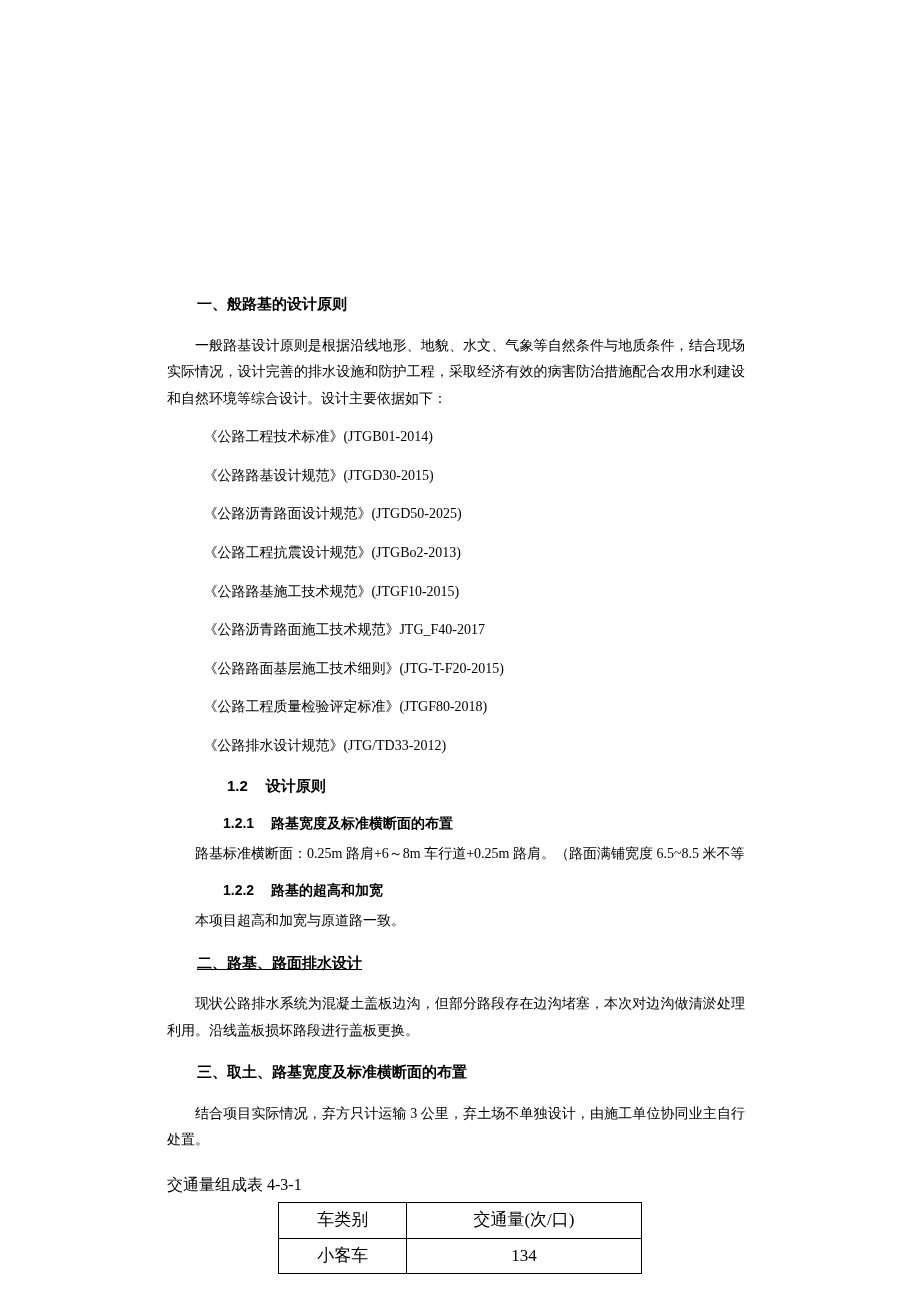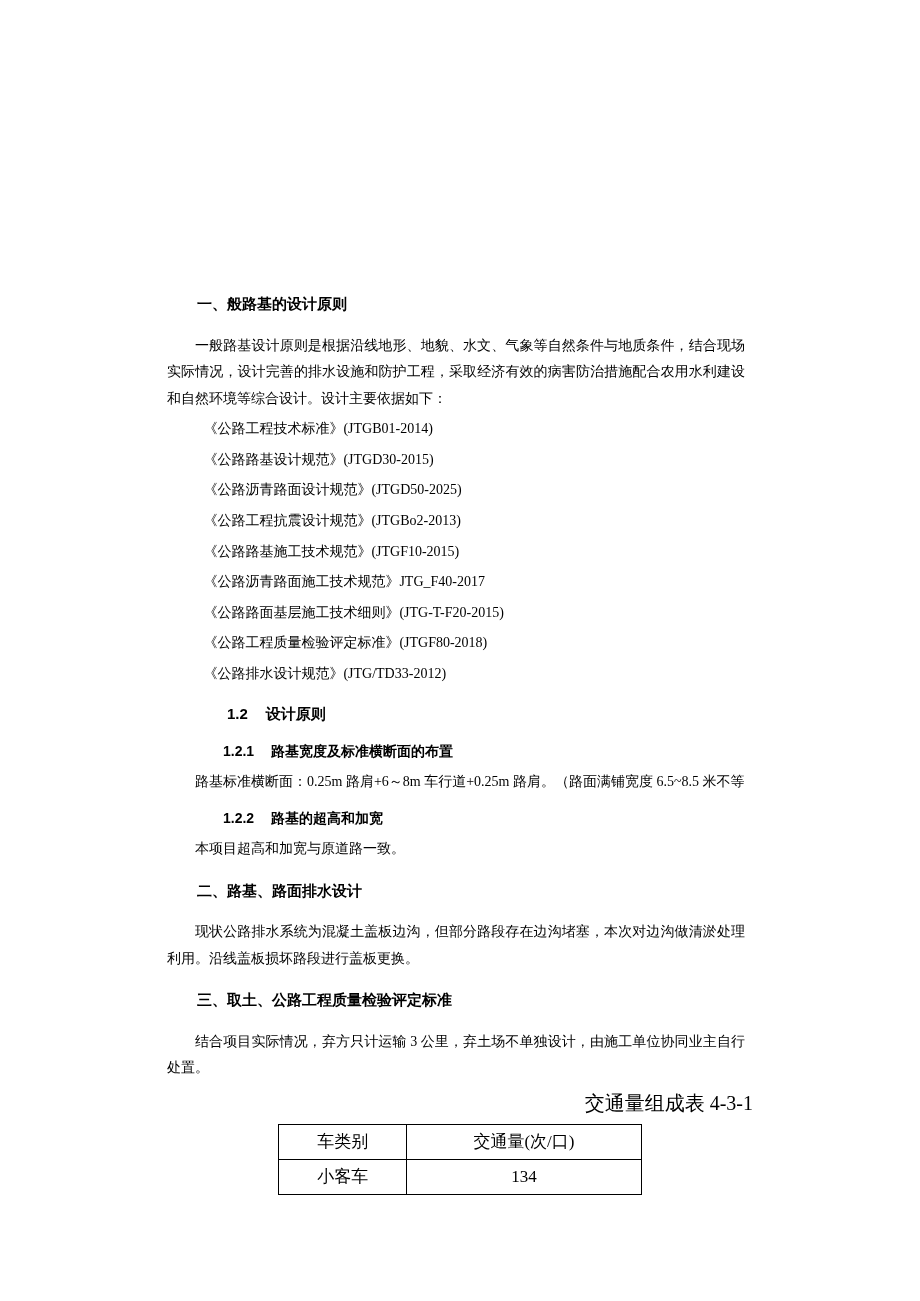--- a/index.html
+++ b/index.html
@@ -47,27 +47,27 @@
   .p {
     margin: 0 8px 2px 0;
     text-indent: 2em;
     text-align: justify;
   }
   .p-no-indent {
     margin: 0 0 2px 0;
     text-indent: 2em;
   }
   .ref-item {
-    margin: 4px 0 2px 0;
+    margin: 12px 0 2px 0;
     text-indent: 2.6em;
   }
   .table-caption {
-    text-align: right;
-    margin: 2px 0 2px 0;
-    font-size: 20px;
+    text-align: left;
+    margin: 16px 0 2px 0;
+    font-size: 16px;
   }
   table {
     border-collapse: collapse;
     margin: 0 auto;
     width: 62%;
   }
   td, th {
     border: 1px solid #000;
     text-align: center;
     font-size: 17px;
@@ -106,24 +106,24 @@
   <div class="h3">
     <span class="num">1.2.1</span><span>路基宽度及标准横断面的布置</span>
   </div>
   <div class="p">路基标准横断面：0.25m 路肩+6～8m 车行道+0.25m 路肩。（路面满铺宽度 6.5~8.5 米不等</div>
 
   <div class="h3">
     <span class="num">1.2.2</span><span>路基的超高和加宽</span>
   </div>
   <div class="p">本项目超高和加宽与原道路一致。</div>
 
-  <div class="h1" style="margin-top:14px;">二、路基、路面排水设计</div>
+  <div class="h1" style="margin-top:14px;text-decoration:underline;">二、路基、路面排水设计</div>
   <div class="p">现状公路排水系统为混凝土盖板边沟，但部分路段存在边沟堵塞，本次对边沟做清淤处理利用。沿线盖板损坏路段进行盖板更换。</div>
 
-  <div class="h1" style="margin-top:14px;">三、取土、公路工程质量检验评定标准</div>
+  <div class="h1" style="margin-top:14px;">三、取土、路基宽度及标准横断面的布置</div>
   <div class="p">结合项目实际情况，弃方只计运输 3 公里，弃土场不单独设计，由施工单位协同业主自行处置。</div>
 
   <div class="table-caption">交通量组成表 4-3-1</div>
 
   <table>
     <tbody>
         <tr>
       <th>车类别</th>
       <th>交通量(次/口)</th>
     </tr>

